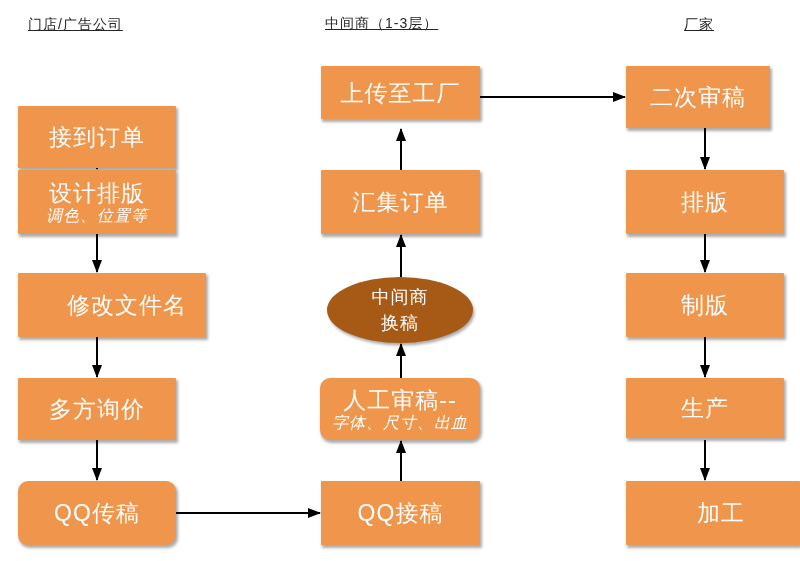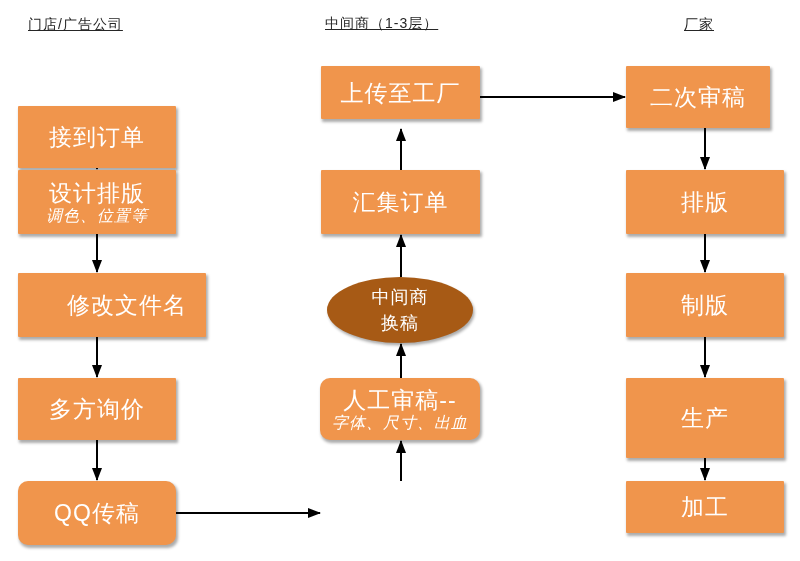--- a/index.html
+++ b/index.html
@@ -134,30 +134,33 @@
     <div class="label">汇集订单</div>
   </div>
   <div class="ellipse" style="left:327px; top:277px; width:146px; height:66px;">
     <div class="label">中间商</div>
     <div class="label">换稿</div>
   </div>
   <div class="box" style="left:320px; top:378px; width:160px; height:62px;border-radius:10px;">
     <div class="label">人工审稿--</div>
     <div class="sublabel">字体、尺寸、出血</div>
   </div>
+  <div class="box" style="left:321px; top:481px; width:159px; height:64px;">
+    <div class="label">QQ接稿</div>
+  </div>
 
   <div class="box" style="left:626px; top:66px; width:144px; height:62px;">
     <div class="label">二次审稿</div>
   </div>
   <div class="box" style="left:626px; top:170px; width:158px; height:64px;">
     <div class="label">排版</div>
   </div>
   <div class="box" style="left:626px; top:273px; width:158px; height:64px;">
     <div class="label">制版</div>
   </div>
-  <div class="box" style="left:626px; top:378px; width:158px; height:80px;">
+  <div class="box" style="left:626px; top:378px; width:158px; height:60px;">
     <div class="label">生产</div>
   </div>
-  <div class="box" style="left:626px; top:481px; width:158px; height:52px;">
+  <div class="box" style="left:626px; top:481px; width:158px; height:64px;padding-left:16px;">
     <div class="label">加工</div>
   </div>
 
 </div>
 
 </body></html>

